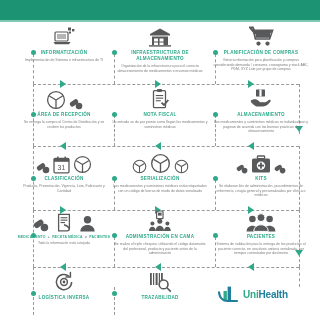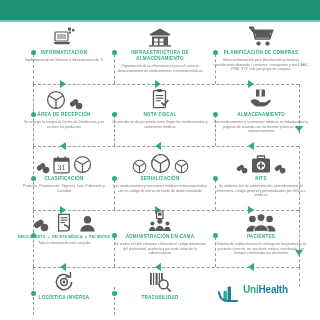--- a/index.html
+++ b/index.html
@@ -83,21 +83,21 @@
     display:flex;align-items:center;justify-content:center;gap:2px;
     font-size:3.4px;font-weight:bold;color:#2fa98a;letter-spacing:.2px;
     text-transform:uppercase;margin-bottom:2px;
   }
   .eqrow .op{color:#8d8e90;font-weight:bold;font-size:4px;}
 
   svg{display:block;}
 
   
   .logo{
-    position:absolute;display:flex;align-items:flex-start;gap:3px;
+    position:absolute;display:flex;align-items:center;gap:3px;
   }
   .logo .mark{width:22px;height:20px;}
   .logo .word{
     font-size:10px;font-weight:bold;color:#1f7f9c;letter-spacing:-.2px;
     font-family:"Liberation Sans", sans-serif;
   }
   .logo .word .hi{color:#2fa98a;}
 </style>
 </head>
 <body>

